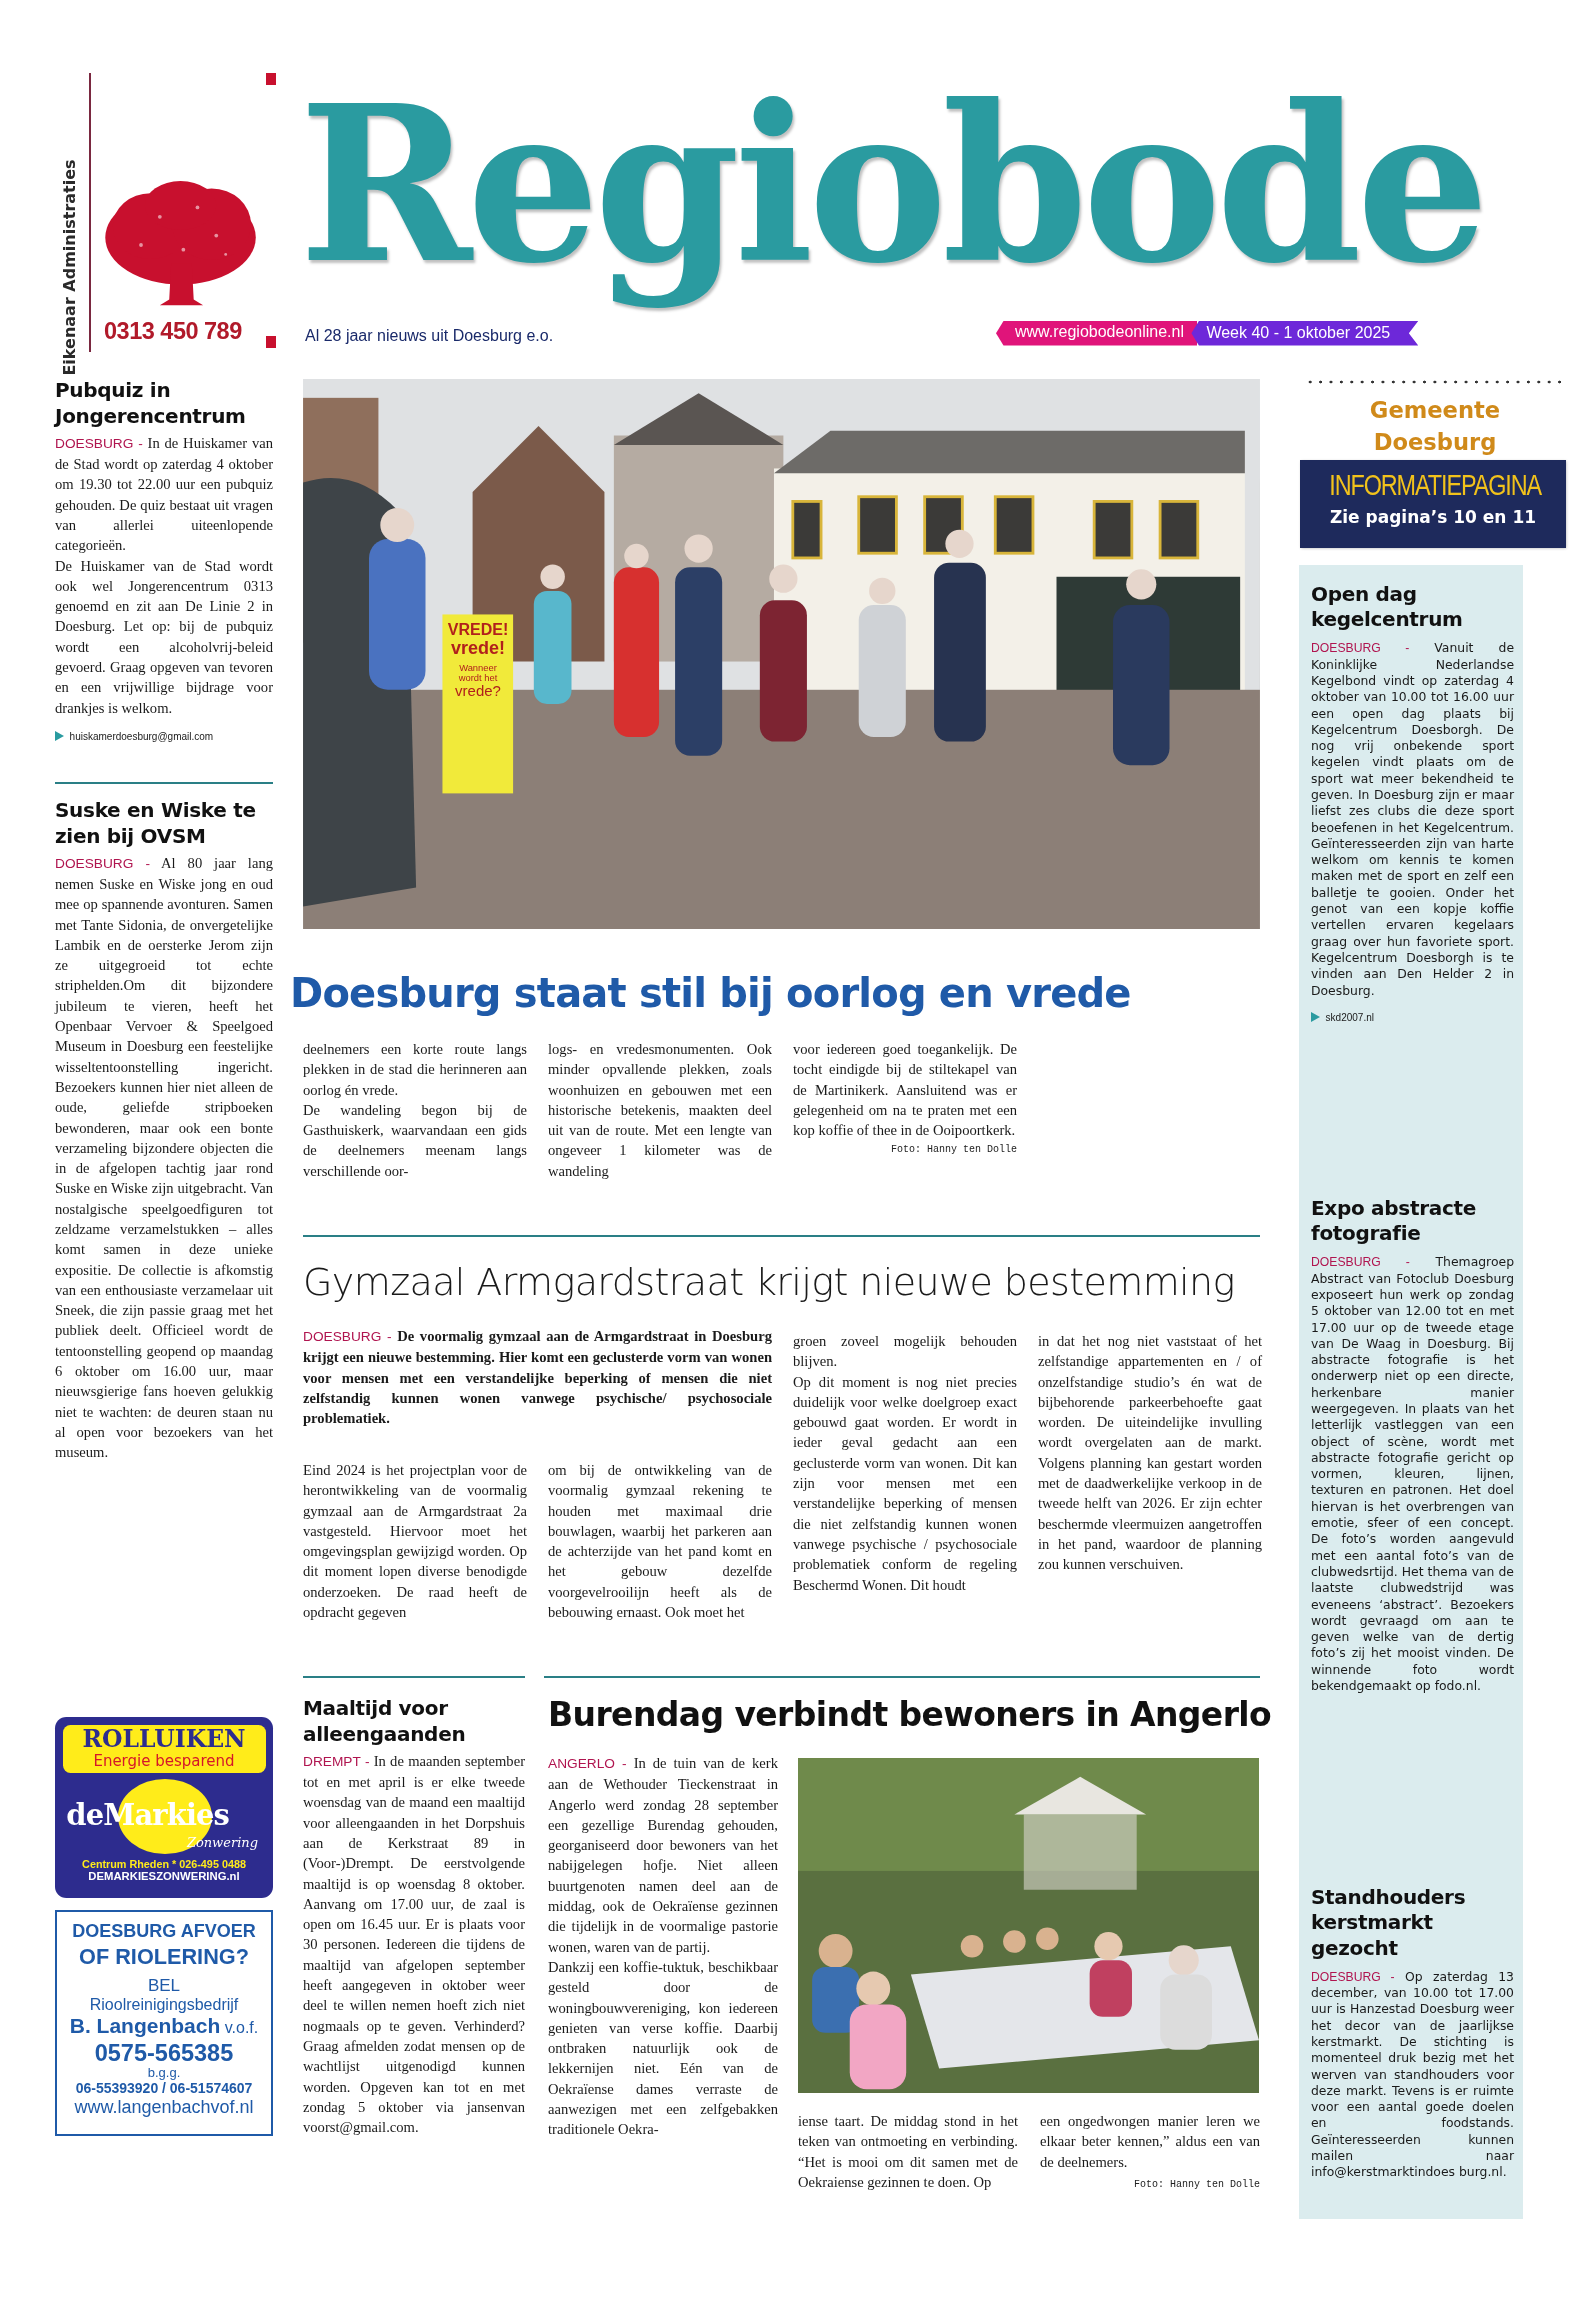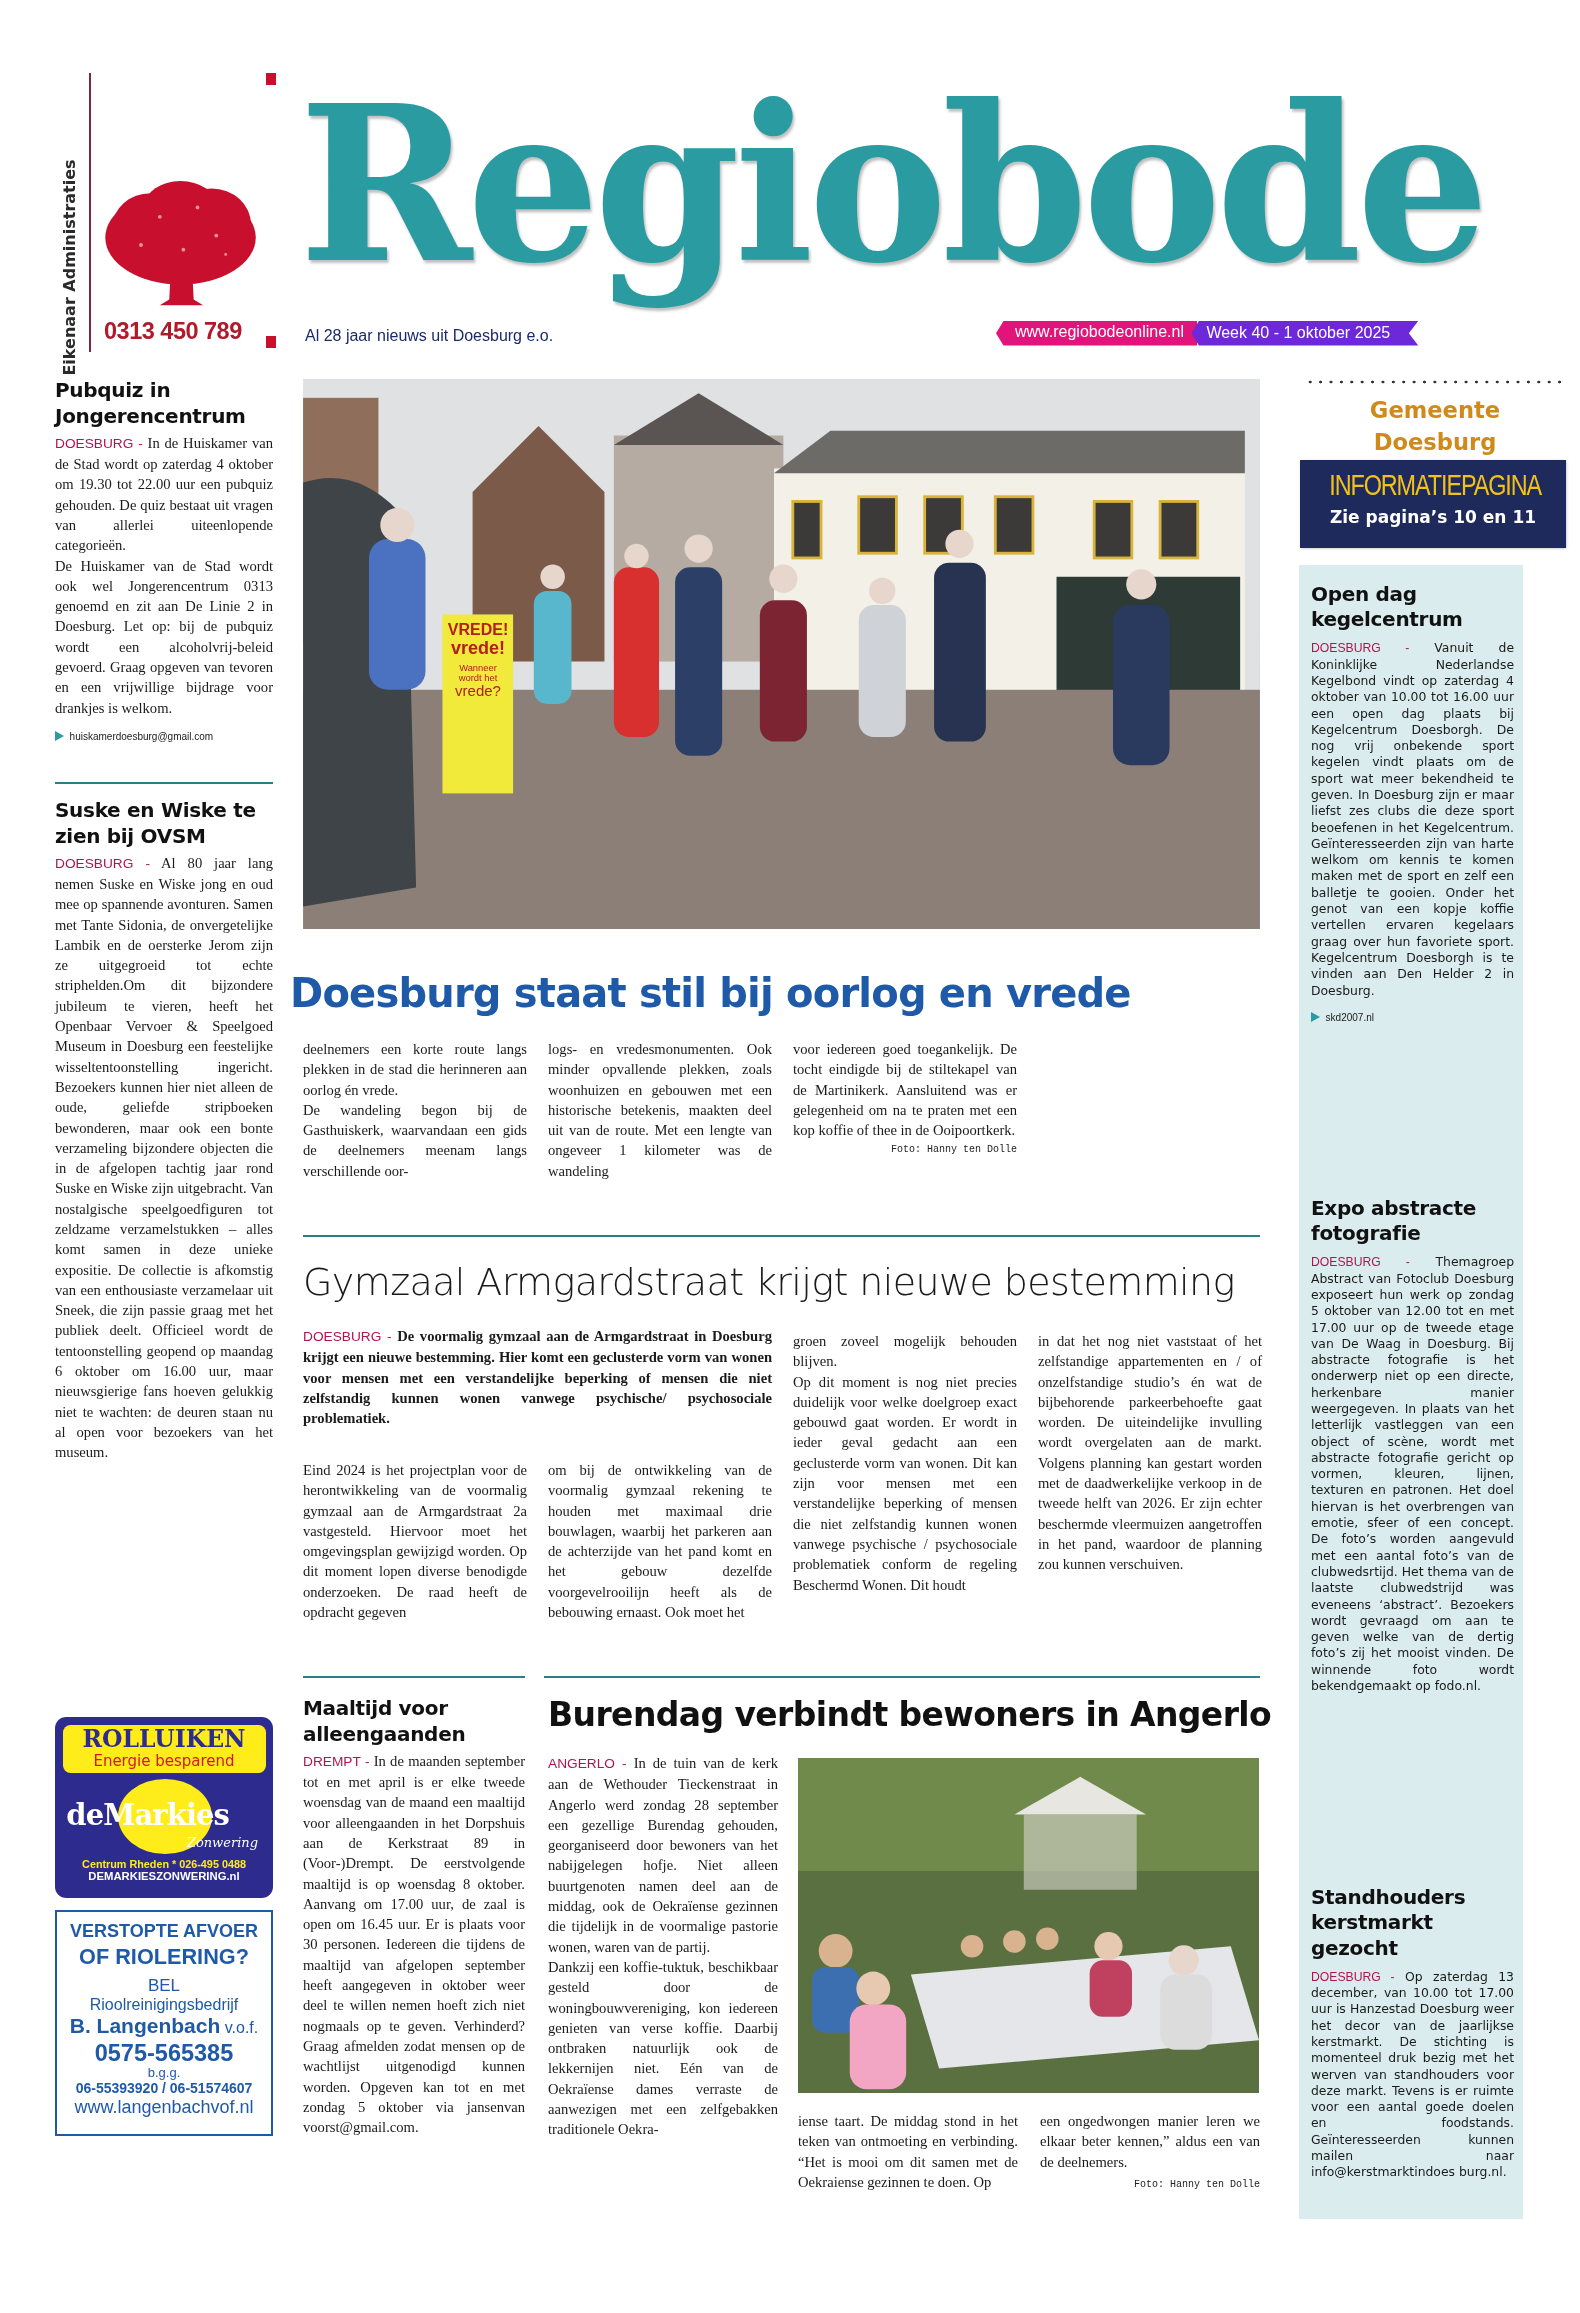--- a/index.html
+++ b/index.html
@@ -214,21 +214,21 @@
   <div class="brand">
     <div class="circle"></div>
     <div class="brandname">deMarkies</div>
     <div class="zonwering">Zonwering</div>
   </div>
   <div class="centrum">Centrum Rheden * 026-495 0488</div>
   <div class="site">DEMARKIESZONWERING.nl</div>
 </div>
 
 <div class="ad-riool">
-  <div class="l1">VERSTOPTE AFVOER</div>
+  <div class="l1">DOESBURG AFVOER</div>
   <div class="l2">OF RIOLERING?</div>
   <div class="l3">BEL</div>
   <div class="l4">Rioolreinigingsbedrijf</div>
   <div class="l5"><b>B. Langenbach</b><span> v.o.f.</span></div>
   <div class="l6">0575-565385</div>
   <div class="l7">b.g.g.</div>
   <div class="l8">06-55393920 / 06-51574607</div>
   <div class="l9">www.langenbachvof.nl</div>
 </div>
 

